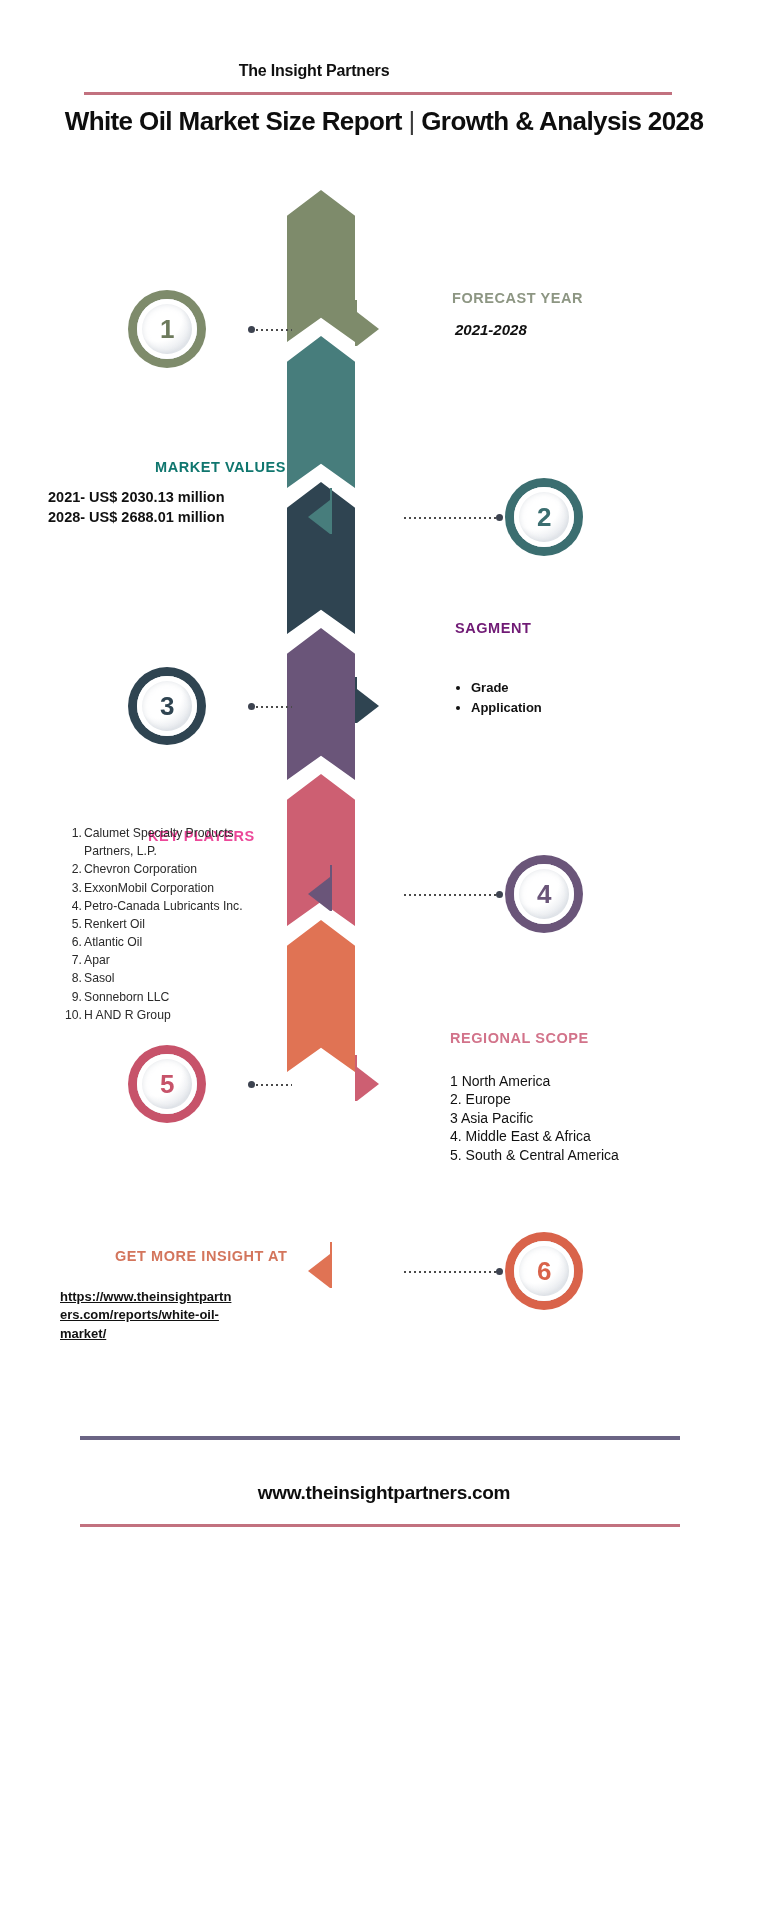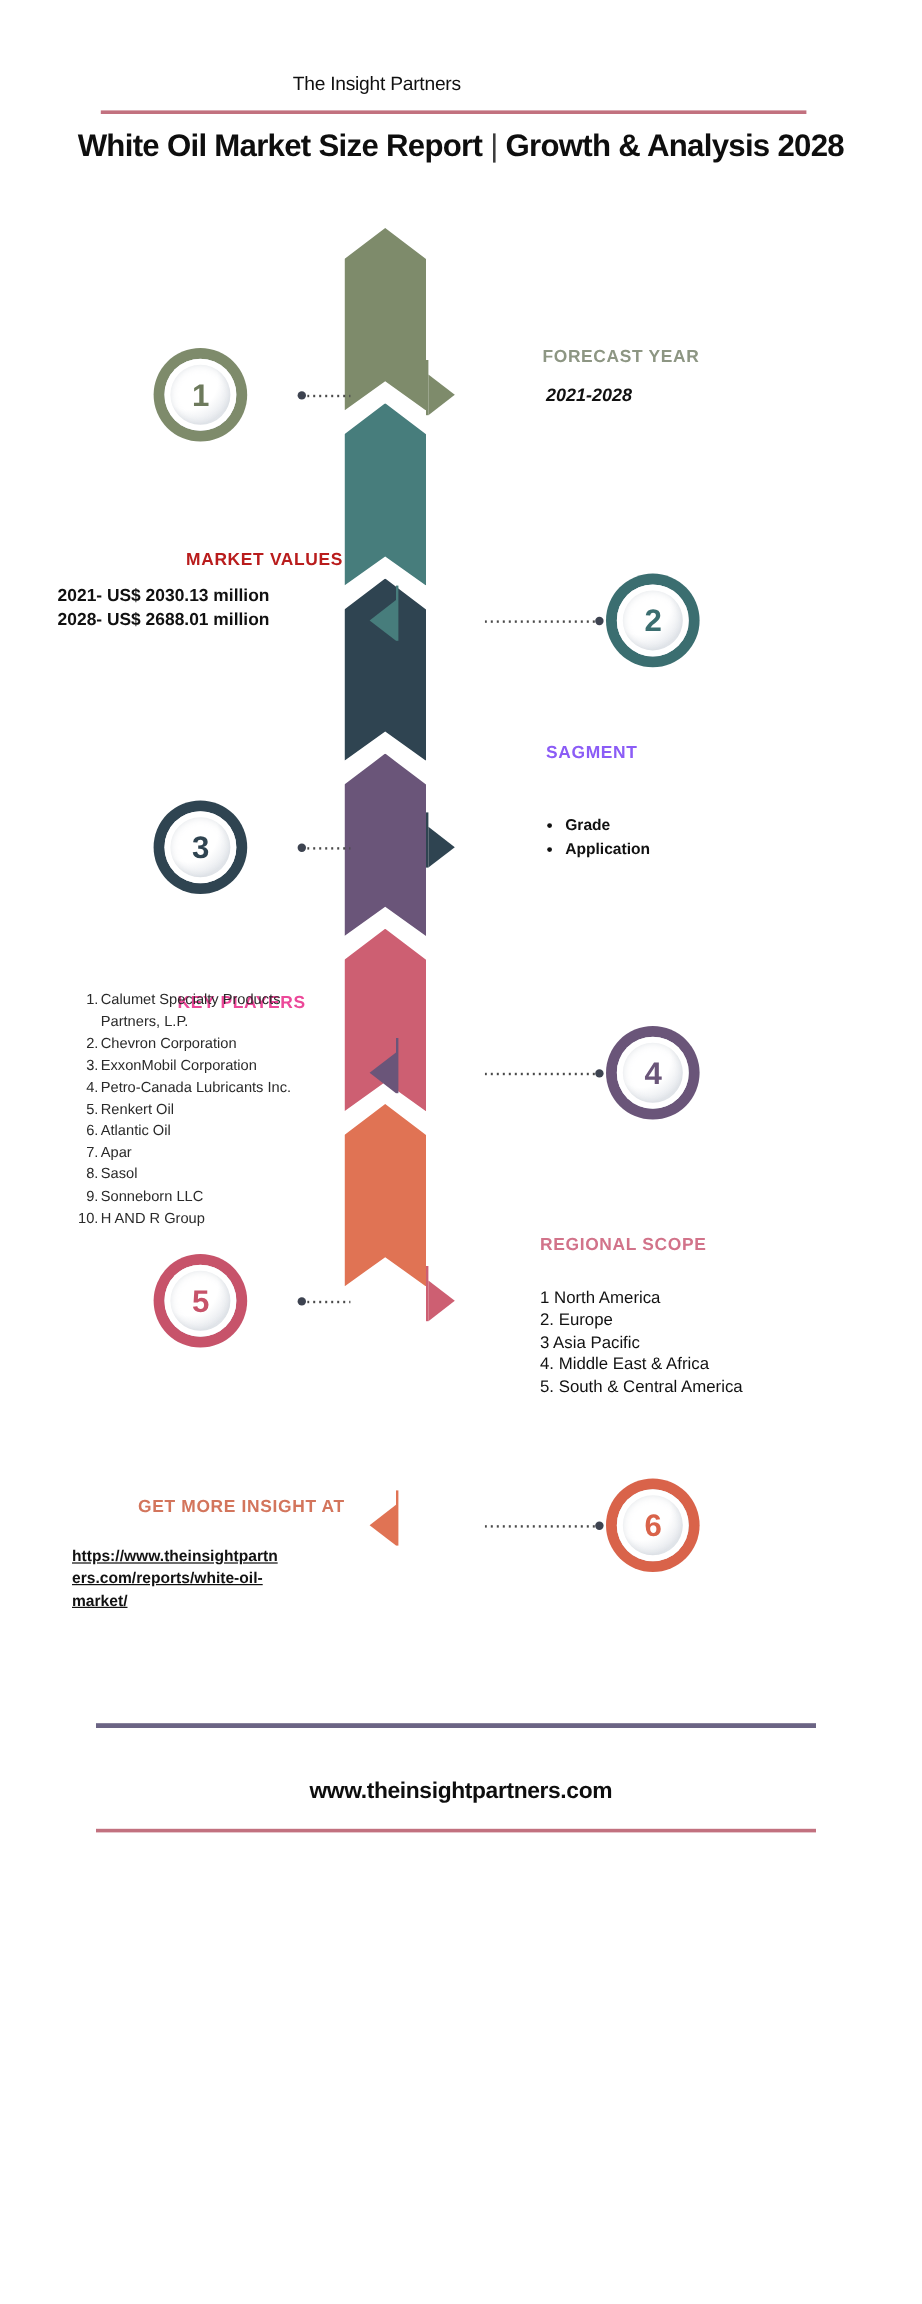--- a/index.html
+++ b/index.html
@@ -10,21 +10,21 @@
     color:#1c1c1c;
     position:relative;
     overflow:hidden;
   }
   .page { position:relative; width:768px; height:1920px; }
 
   
   .brand {
     position:absolute; left:0; top:62px; width:628px;
     text-align:center;
-    font-size:16px; font-weight:normal; letter-spacing:-.2px;
+    font-size:16px; font-weight:bold; letter-spacing:-.2px;
     color:#101010;
   }
   .rule-top {
     position:absolute; left:84px; top:92px; width:588px; height:3px;
     background:#c2717f;
   }
   .title {
     position:absolute; left:44px; top:105px; width:680px;
     text-align:center;
     font-size:26px; line-height:1.28; font-weight:bold;
@@ -125,34 +125,34 @@
   <div class="sec-head" style="left:452px; top:290px; color:#8d9683;text-align:right;">FORECAST YEAR</div>
   <div class="sec-body" style="left:455px; top:320px; font-size:15px;font-style:italic;">2021-2028</div>
 
   <div class="badge" style="left:505px; top:478px; background:#3b6e70;">
     <div class="inner" style="color:#3b6e70;">2</div>
   </div>
   <div class="conn-dot" style="left:496px; top:514px;"></div>
   <div class="conn" style="left:404px; top:517px; width:92px;"></div>
   <div class="ptr-stem" style="left:330px; top:488px; background:#477d7c;"></div>
   <div class="ptr ptr-l" style="left:308px; top:500px; border-right:22px solid #477d7c;"></div>
-  <div class="sec-head" style="left:155px; top:459px; color:#b91c1c;">MARKET VALUES</div>
+  <div class="sec-head" style="left:155px; top:459px; color:#0f766e;">MARKET VALUES</div>
   <div class="sec-body" style="left:48px; top:487px; font-size:14.5px;">
     <div>2021- US$ 2030.13 million</div>
     <div>2028- US$ 2688.01 million</div>
   </div>
 
   <div class="badge" style="left:128px; top:667px; background:#2f4451;">
     <div class="inner" style="color:#2f4451;">3</div>
   </div>
   <div class="conn-dot" style="left:248px; top:703px;"></div>
   <div class="conn" style="left:256px; top:706px; width:36px;"></div>
   <div class="ptr-stem" style="left:355px; top:677px; background:#2f4451;"></div>
   <div class="ptr ptr-r" style="left:357px; top:689px; border-left:22px solid #2f4451;"></div>
-  <div class="sec-head" style="left:455px; top:620px; color:#8b5cf6;">SAGMENT</div>
+  <div class="sec-head" style="left:455px; top:620px; color:#701a75;">SAGMENT</div>
   <ul class="bul" style="left:455px; top:678px;">
     <li>Grade</li>
     <li>Application</li>
   </ul>
 
   <div class="badge" style="left:505px; top:855px; background:#6a5579;">
     <div class="inner" style="color:#6a5579;">4</div>
   </div>
   <div class="conn-dot" style="left:496px; top:891px;"></div>
   <div class="conn" style="left:404px; top:894px; width:92px;"></div>

